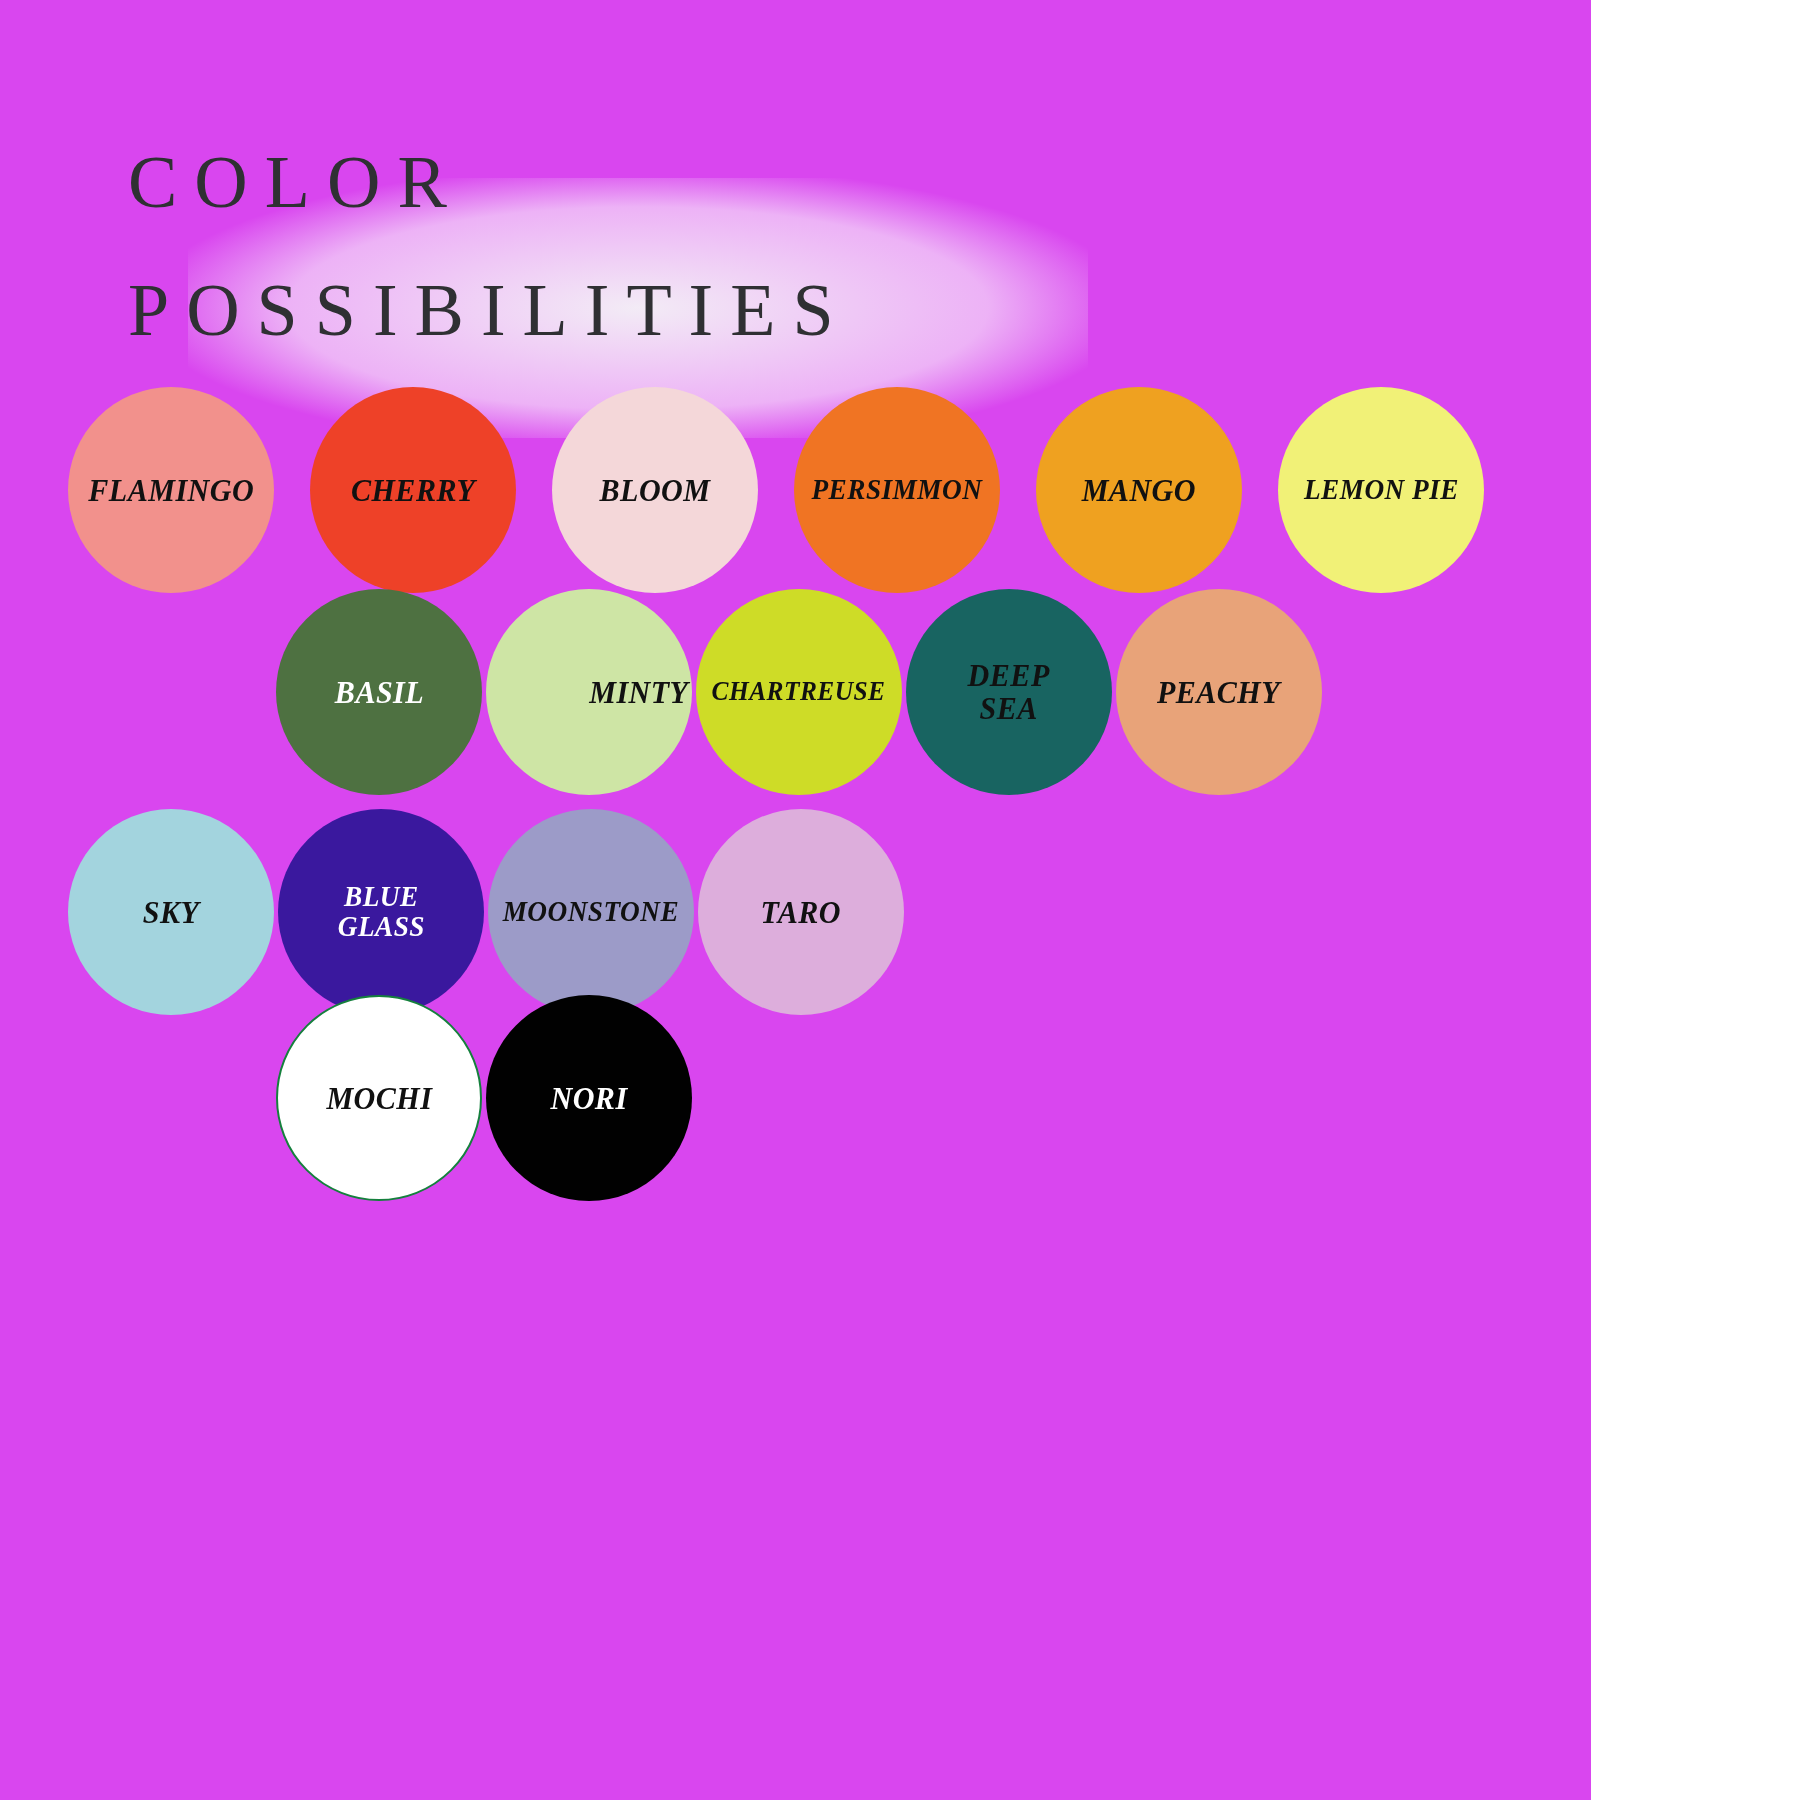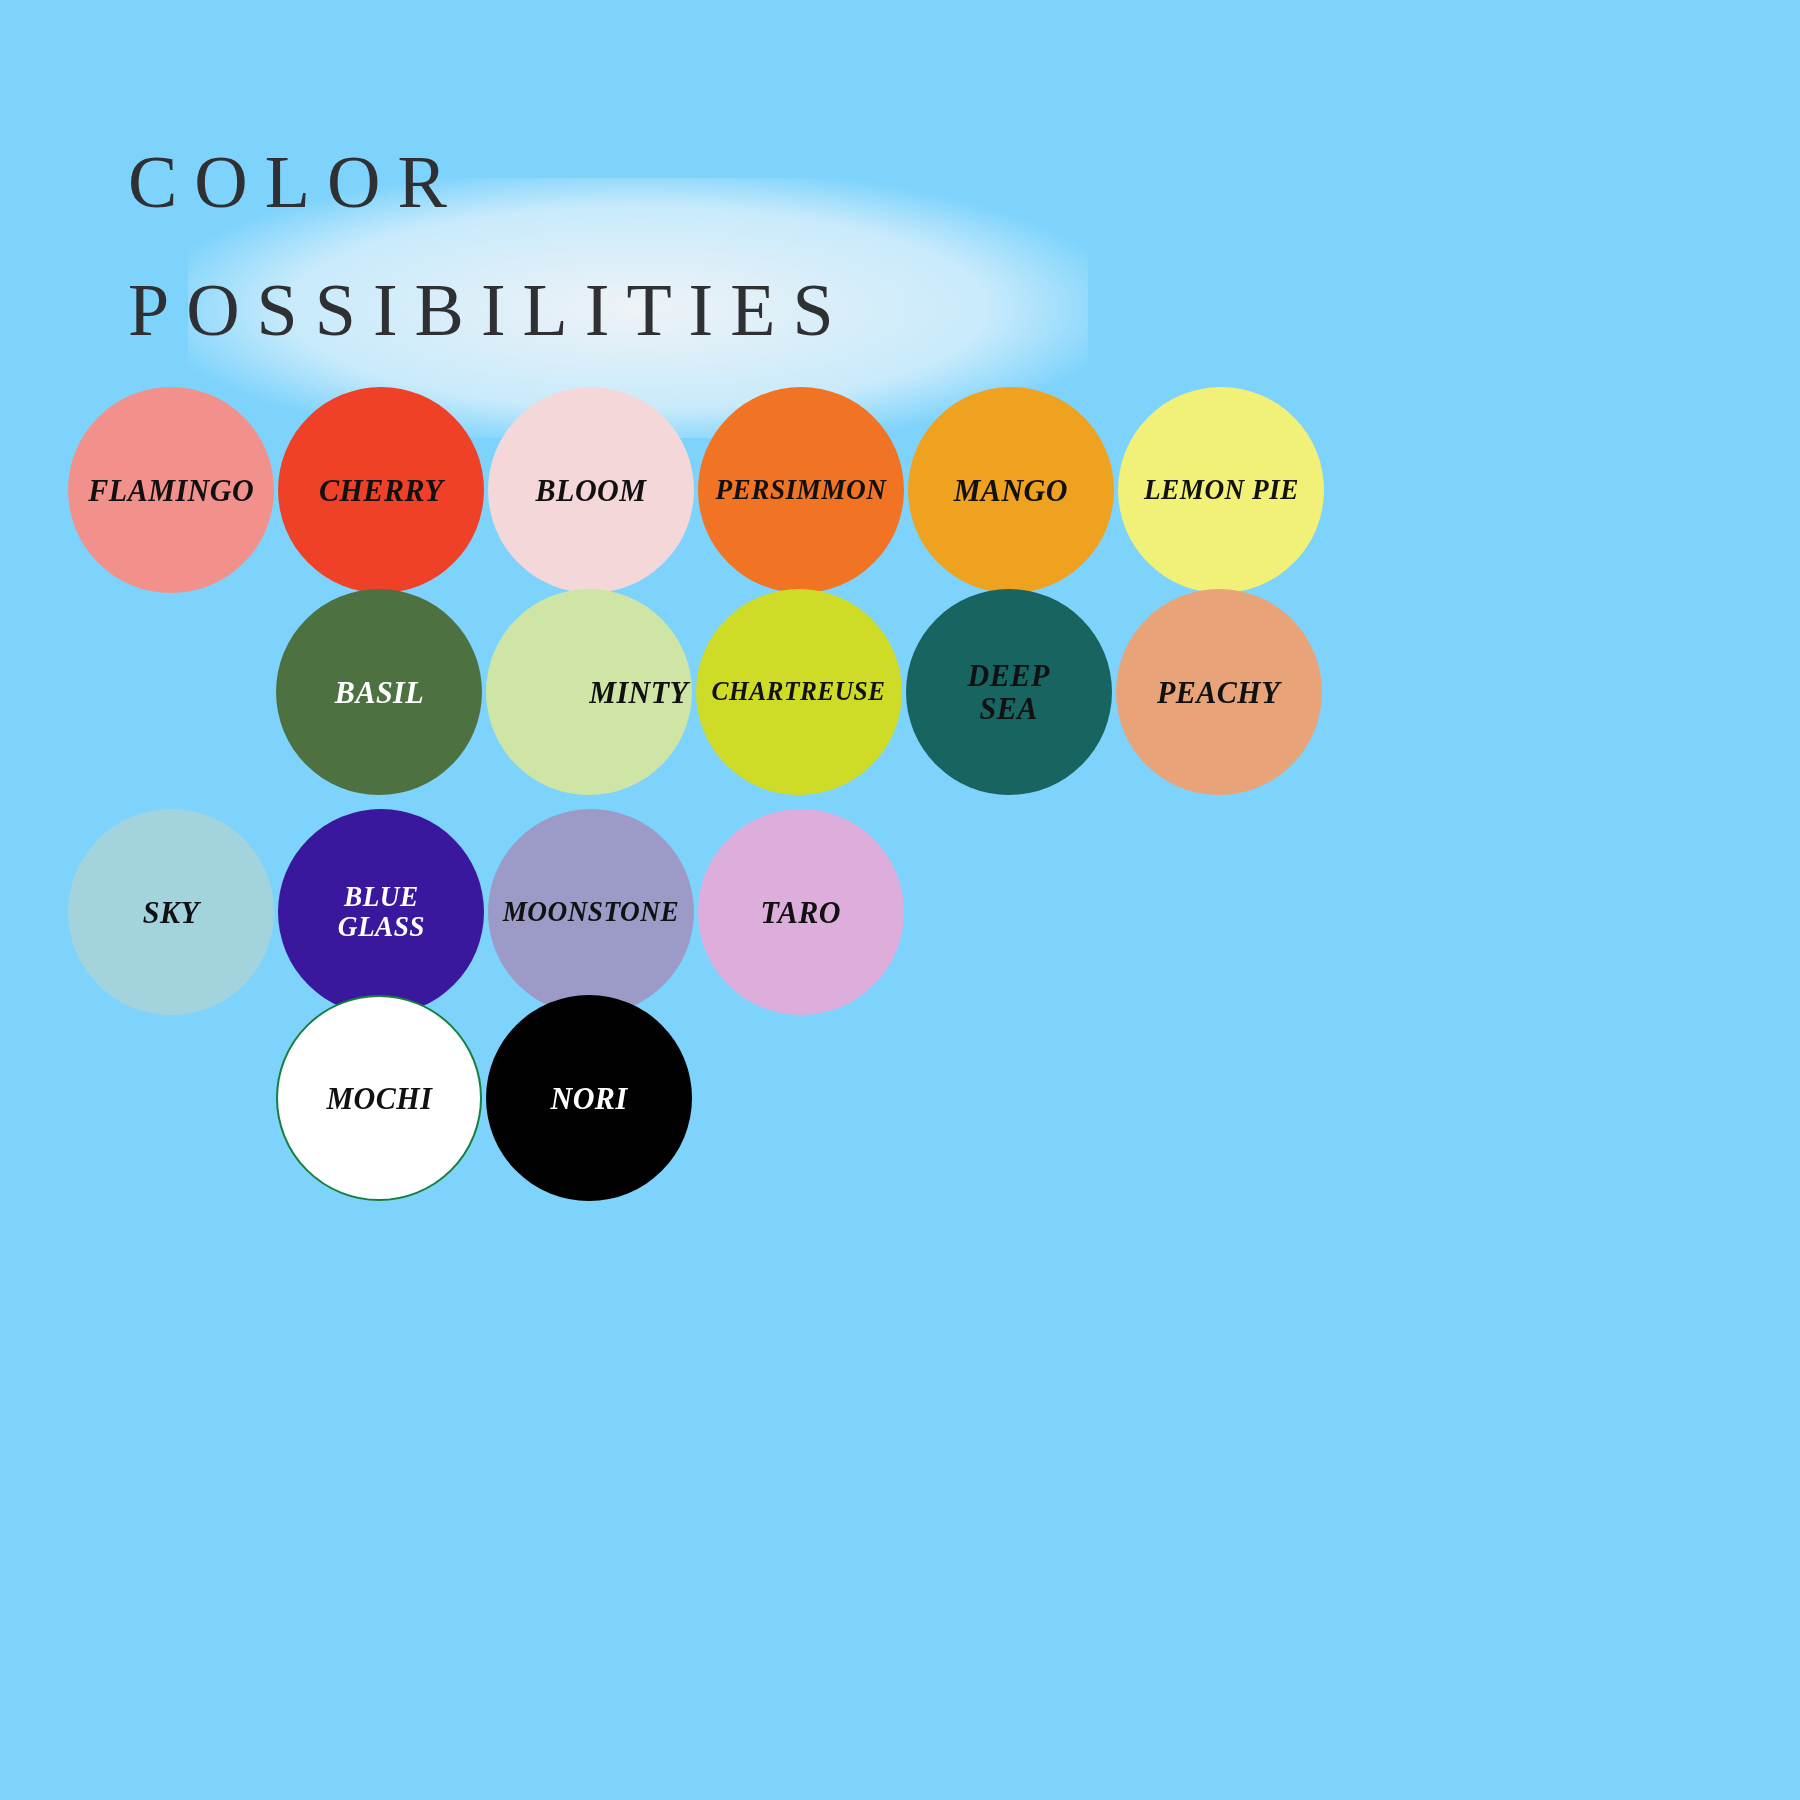--- a/index.html
+++ b/index.html
@@ -10,23 +10,23 @@
     width: 1800px;
     height: 1800px;
     background: #ffffff;
     font-family: "Liberation Serif", "DejaVu Serif", serif;
     overflow: hidden;
     position: relative;
   }
 
   #page {
     position: relative;
-    width: 1800px;
+    width: 1591px;
     height: 1800px;
-    background: #7dd3fc;
+    background: #d946ef;
   }
 
   
   .title-wrap {
     position: absolute;
     left: 128px;
     top: 118px;
     width: 1020px;
   }
   .title-haze {
@@ -56,21 +56,21 @@
     top: 0;
     width: 1800px;
     height: 1800px;
   }
   .row {
     position: absolute;
     height: 240px;
     display: flex;
     align-items: center;
   }
-  .row-1 { left: 68px;  top: 370px; }
+  .row-1 { left: 68px;  top: 370px; gap: 32px; }
   .row-2 { left: 276px; top: 572px; }
   .row-3 { left: 68px;  top: 775px; align-items: flex-end; }
   .row-4 { left: 276px; top: 978px; }
 
   .swatch {
     position: relative;
     width: 206px;
     height: 206px;
     border-radius: 50%;
     margin-right: 4px;

